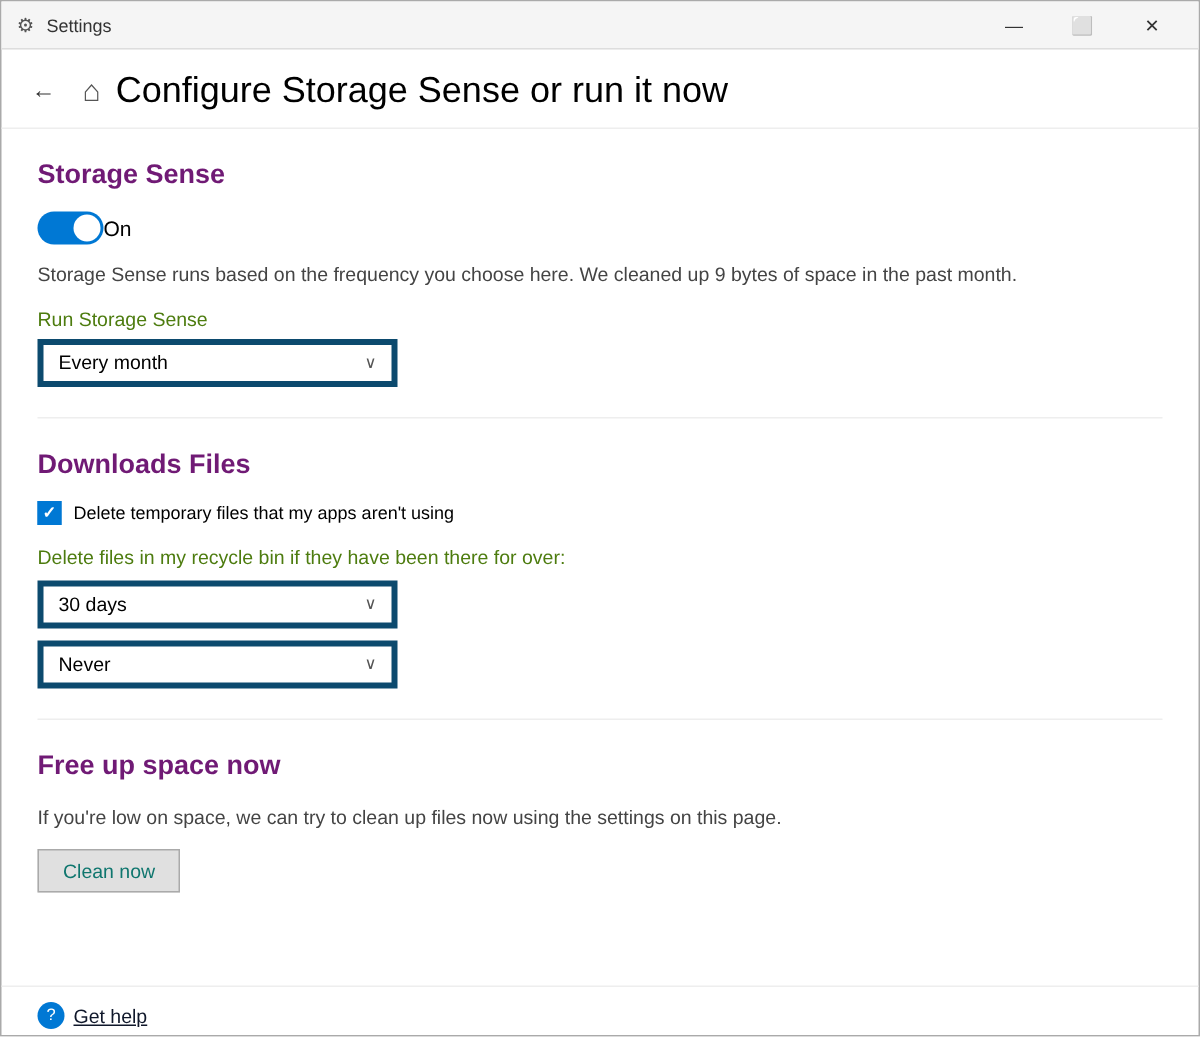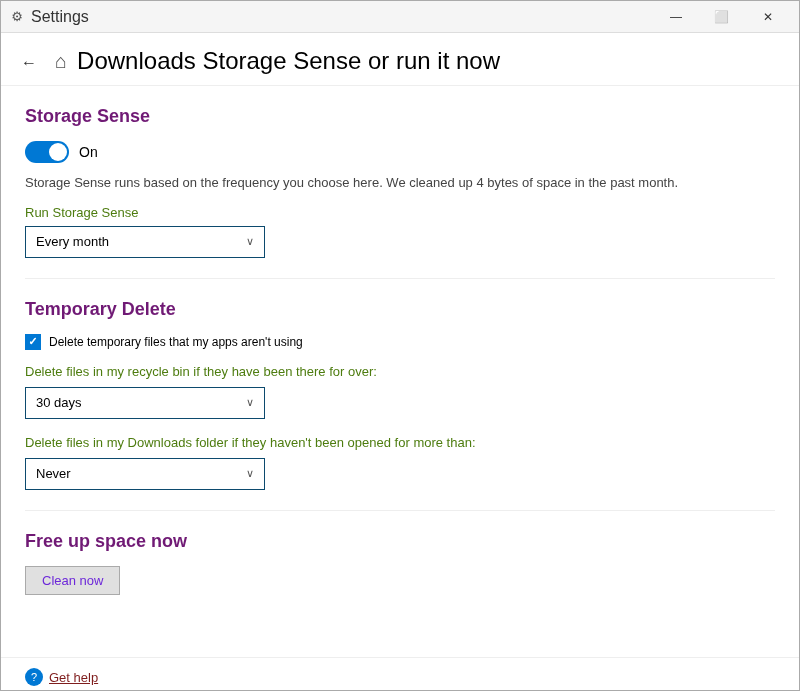--- a/index.html
+++ b/index.html
@@ -39,21 +39,21 @@
       height: 16px;
       margin-right: 6px;
       display: flex;
       align-items: center;
       justify-content: center;
       color: #555;
       font-size: 13px;
     }
     .titlebar-title {
       flex: 1;
-      font-size: 16px;
+      font-size: 12px;
       color: #333;
     }
     .titlebar-controls {
       display: flex;
       align-items: center;
     }
     .titlebar-btn {
       width: 46px;
       height: 32px;
       display: flex;
@@ -112,21 +112,20 @@
       font-size: 18px;
       font-weight: 600;
       color: #701a75;
       margin-bottom: 14px;
     }
 
     
     .toggle-row {
       display: flex;
       align-items: center;
-      gap: 10px;
       margin-bottom: 10px;
     }
     .toggle {
       width: 44px;
       height: 22px;
       background: #0078d4;
       border-radius: 11px;
       position: relative;
       cursor: pointer;
       flex-shrink: 0;
@@ -155,21 +154,21 @@
 
     .field-label {
       font-size: 13px;
       color: #4d7c0f;
       margin-bottom: 6px;
     }
 
     .dropdown {
       width: 240px;
       height: 32px;
-      border: 1px solid #0c4a6e;
+      border: 4px solid #0c4a6e;
       background: #fff;
       display: flex;
       align-items: center;
       padding: 0 10px;
       cursor: pointer;
       justify-content: space-between;
       font-size: 13px;
       color: #000;
       user-select: none;
     }
@@ -212,21 +211,21 @@
       color: #000;
     }
 
     
     .btn {
       padding: 6px 16px;
       background: #e0e0e0;
       border: 1px solid #aaa;
       cursor: pointer;
       font-size: 13px;
-      color: #6d28d9;
+      color: #0f766e;
       display: inline-block;
     }
 
     
     .footer-link {
       display: flex;
       align-items: center;
       gap: 6px;
       padding: 10px 0 4px 0;
       border-top: 1px solid #eee;
@@ -239,21 +238,21 @@
       border-radius: 50%;
       background: #0078d4;
       color: #fff;
       font-size: 11px;
       display: flex;
       align-items: center;
       justify-content: center;
       flex-shrink: 0;
     }
     .help-link {
-      color: #7f1d1d;
+      color: #0f172a;
       font-size: 13px;
       text-decoration: underline;
       cursor: pointer;
       text-align: center;
     }
 
     
     .mt8 { margin-top: 8px; justify-content: space-between; }
     .mt16 { margin-top: 16px; }
   </style>
@@ -271,74 +270,74 @@
       <button class="titlebar-btn close">✕</button>
     </div>
   </div>
 
   <div class="page-header">
     <div class="back-btn">
       <span>←</span>
     </div>
     <div class="page-title">
       <span class="home-icon">⌂</span>
-      <span>Downloads Storage Sense or run it now</span>
+      <span>Configure Storage Sense or run it now</span>
     </div>
   </div>
 
   <div class="content">
 
     <div>
       <div class="section-title">Storage Sense</div>
 
       <div class="toggle-row">
         <div class="toggle">
           <div class="toggle-thumb"></div>
         </div>
         <span class="toggle-label">On</span>
       </div>
 
-      <p class="description">Storage Sense runs based on the frequency you choose here. We cleaned up 4 bytes of space in the past month.</p>
+      <p class="description">Storage Sense runs based on the frequency you choose here. We cleaned up 9 bytes of space in the past month.</p>
 
       <div class="field-label">Run Storage Sense</div>
       <div class="dropdown">
         <span>Every month</span>
         <span class="dropdown-arrow">∨</span>
       </div>
     </div>
 
     <div class="divider"></div>
 
     <div>
-      <div class="section-title">Temporary Delete</div>
+      <div class="section-title">Downloads Files</div>
 
       <div class="checkbox-row">
         <div class="checkbox">
           <span class="checkbox-check">✓</span>
         </div>
         <span class="checkbox-label">Delete temporary files that my apps aren't using</span>
       </div>
 
       <div class="field-label">Delete files in my recycle bin if they have been there for over:</div>
       <div class="dropdown mt8">
         <span>30 days</span>
         <span class="dropdown-arrow">∨</span>
       </div>
 
-      <div class="field-label mt16">Delete files in my Downloads folder if they haven't been opened for more than:</div>
       <div class="dropdown mt8">
         <span>Never</span>
         <span class="dropdown-arrow">∨</span>
       </div>
     </div>
 
     <div class="divider"></div>
 
     <div>
       <div class="section-title">Free up space now</div>
+      <p class="description">If you're low on space, we can try to clean up files now using the settings on this page.</p>
       <button class="btn">Clean now</button>
     </div>
 
   </div>
 
   <div class="footer-link">
     <div class="help-icon">?</div>
     <span class="help-link">Get help</span>
   </div>
 

